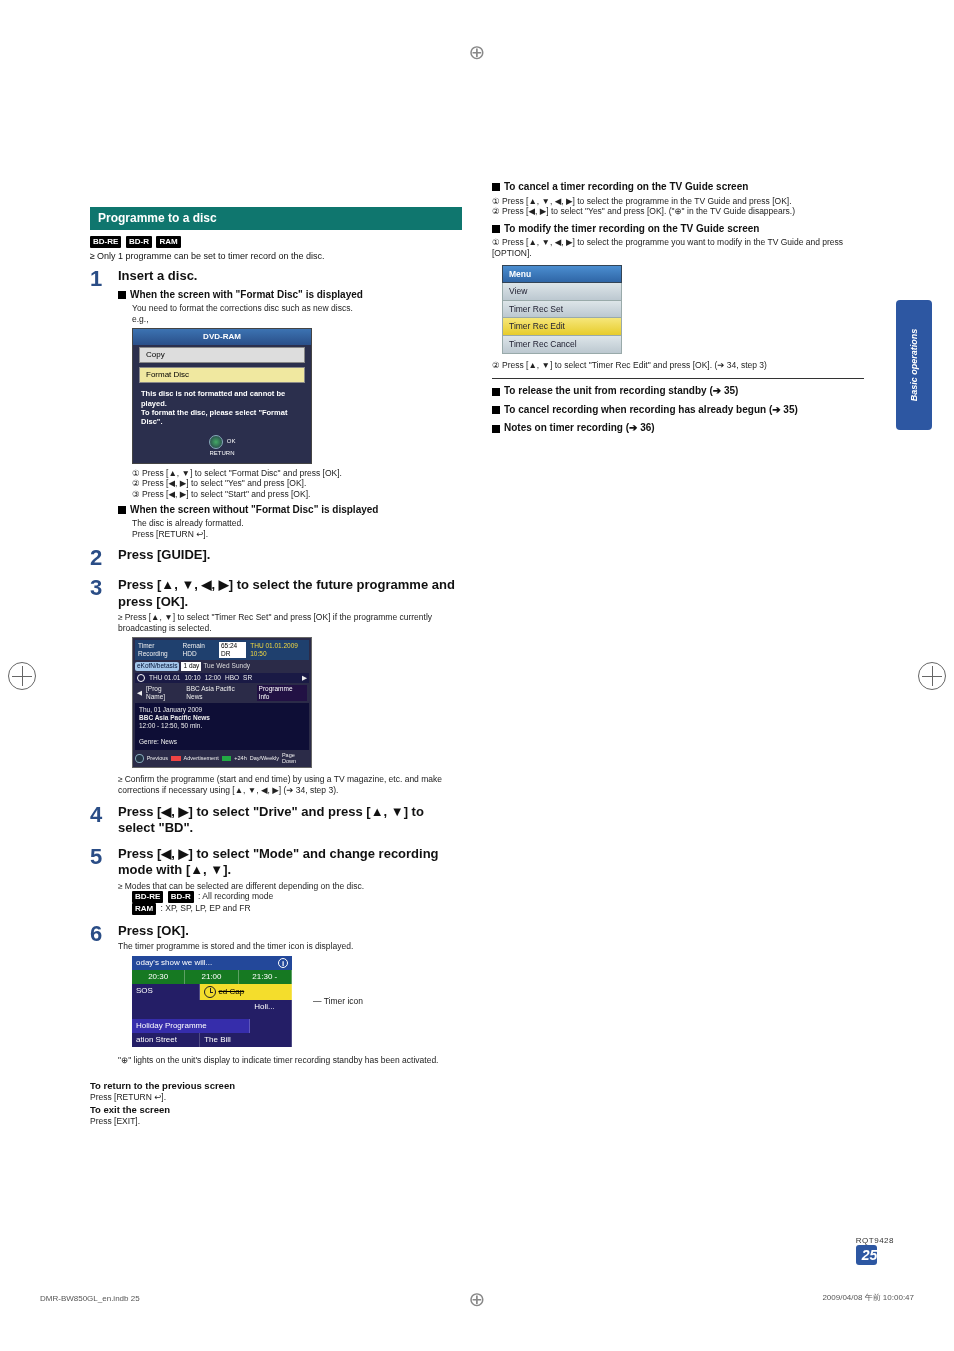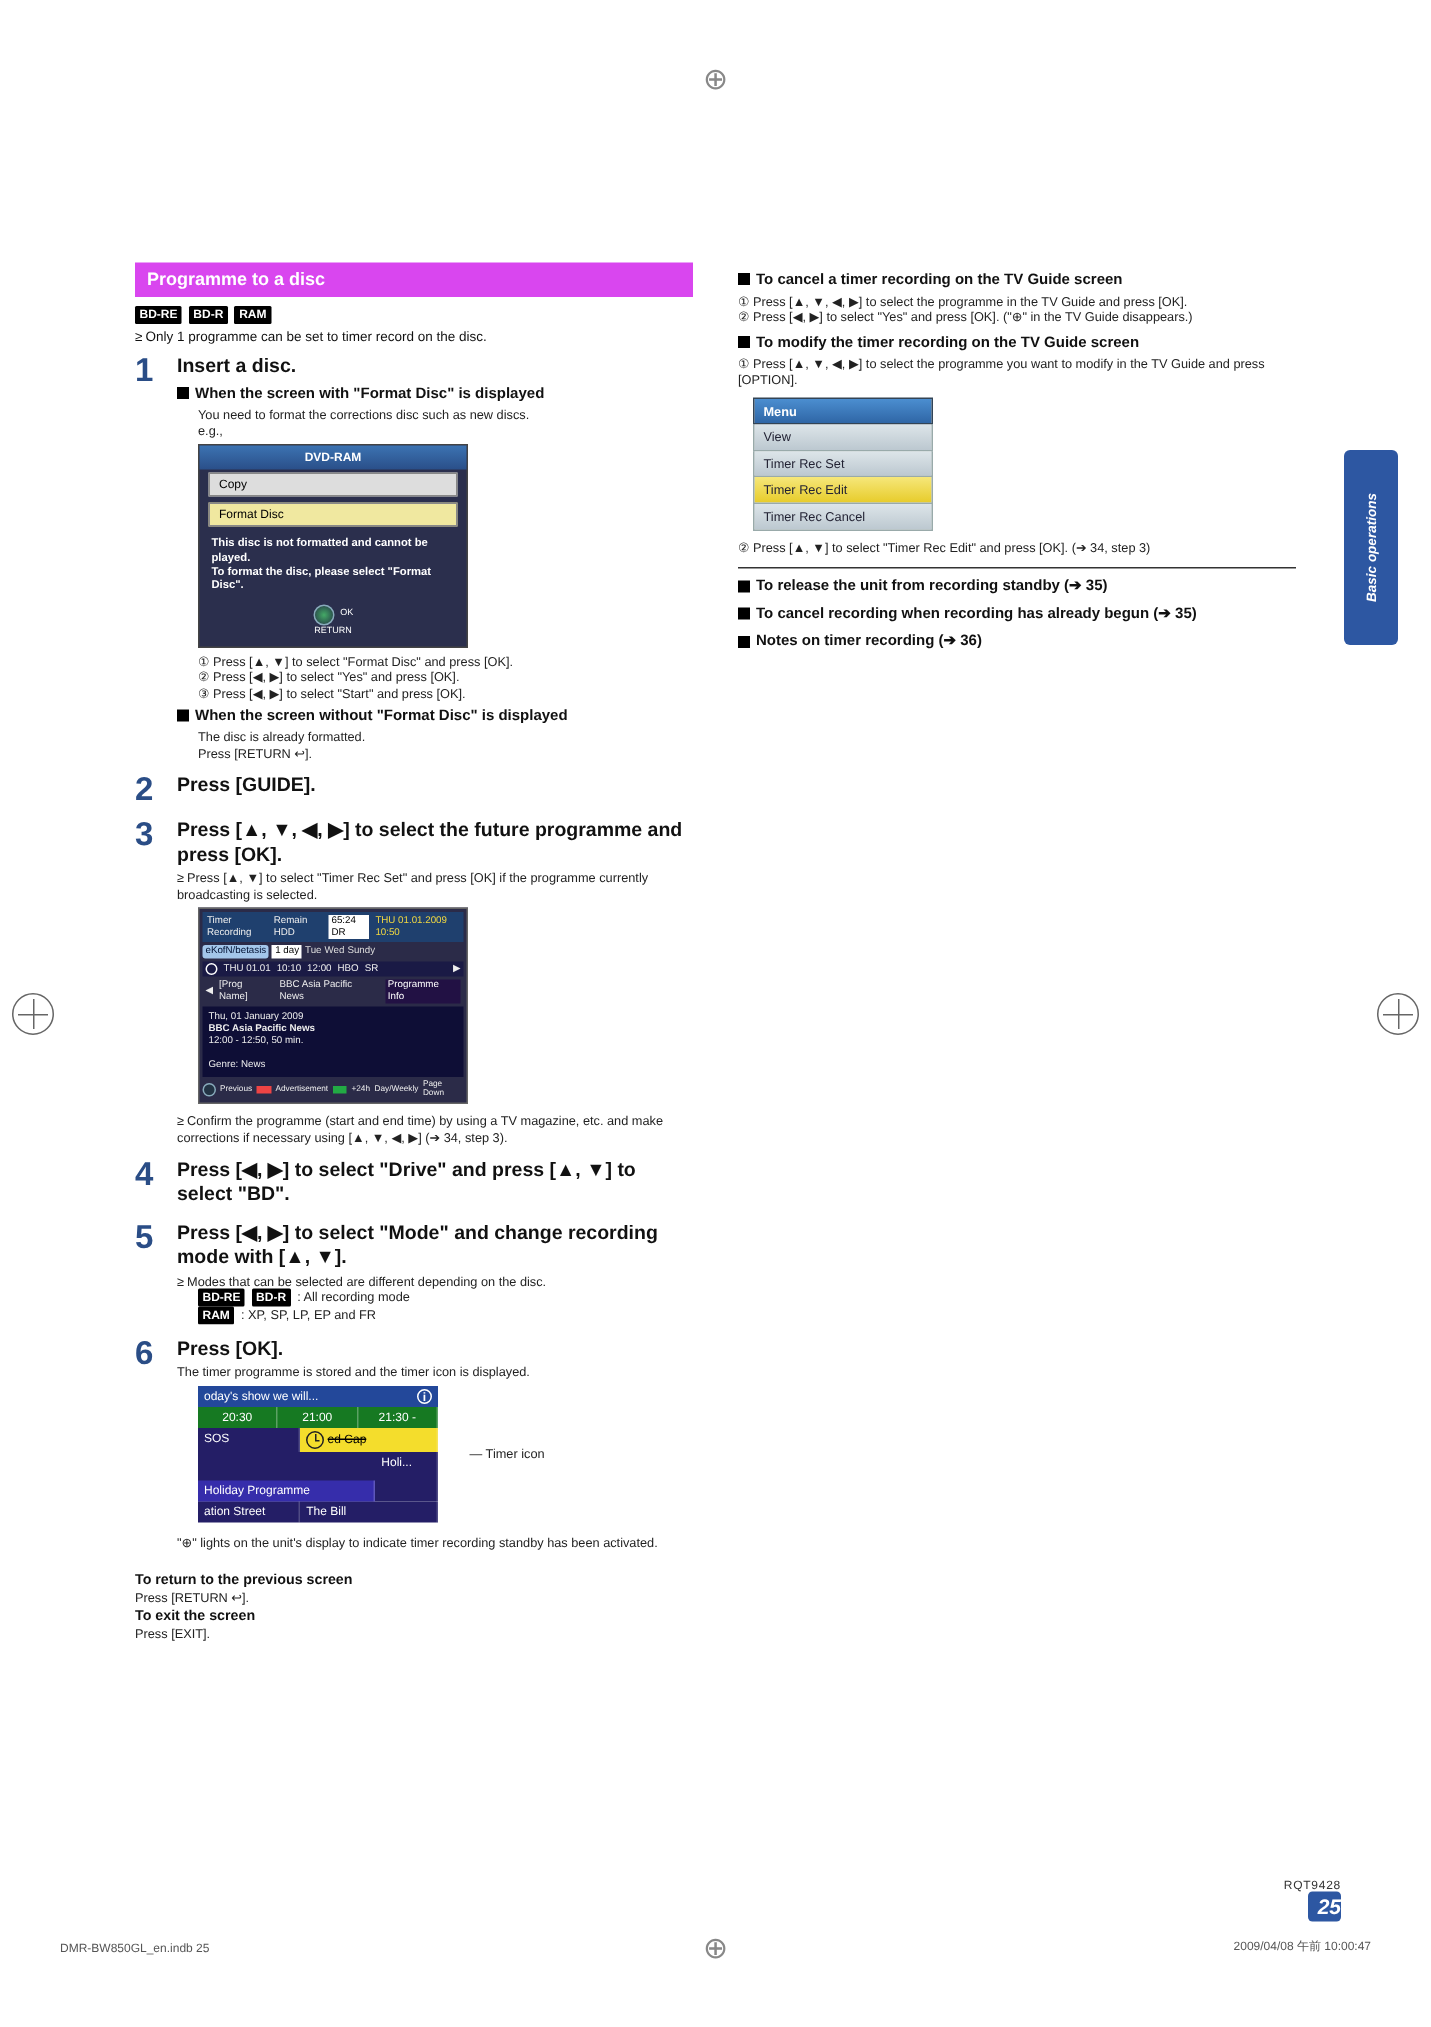--- a/index.html
+++ b/index.html
@@ -9,21 +9,21 @@
   .crop-top { left: 50%; top: 40px; transform: translateX(-50%); }
   .crop-bottom { left: 50%; bottom: 40px; transform: translateX(-50%); }
   .align-left, .align-right { position: absolute; width: 28px; height: 28px; border: 1px solid #666; border-radius: 50%; display:flex; align-items:center; justify-content:center; font-size:14px; color:#666; }
   .align-right::after, .align-left::after { content:""; position:absolute; width:20px; height:1px; background:#666; left:3px; top:13px; }
   .align-right::before, .align-left::before { content:""; position:absolute; width:1px; height:20px; background:#666; left:13px; top:3px; }
   .align-left { left: 8px; top: 50%; transform: translateY(-50%); color:#666;}
   .align-right { right: 8px; top: 50%; transform: translateY(-50%); }
   .spacer-top { height: 95px; }
   .cols { display: flex; gap: 30px; }
   .col { flex:1; font-size: 9.2px; line-height: 1.25; color:#111; }
-  .section-bar { background: #d946ef; color: #fff; font-weight: bold; font-size: 12px; padding: 4px 8px; margin-bottom: 6px; }
+  .section-bar { background: #0f766e; color: #fff; font-weight: bold; font-size: 12px; padding: 4px 8px; margin-bottom: 6px; margin-top: 32px; }
   .badge { display:inline-block; background:#000; color:#fff; font-weight:bold; font-size:8px; padding:1px 3px; border-radius:1px; margin-right:2px;}
   .bullet-note { font-size: 9px; margin: 3px 0 6px 0; }
   .stepnum { color:#2a4d86; font-size:22px; font-weight:bold; float:left; width:26px; line-height:1; }
   .step { margin: 6px 0 8px 0; overflow:hidden; }
   .step-body { margin-left: 28px; }
   .step-title { font-weight:bold; font-size:13px; color:#111; margin-bottom:2px; }
   .sub-h { font-weight:bold; font-size:10px; margin: 4px 0 2px 0; }
   .sub-h .sq { display:inline-block; width:8px; height:8px; background:#000; margin-right:4px; vertical-align:middle; }
   .indent { margin-left: 14px; }
   .small { font-size: 8.5px; color:#222; }
@@ -49,21 +49,21 @@
   .rcol-h { font-weight:bold; font-size:10px; margin: 6px 0 2px 0;}
   .rcol-h .sq { display:inline-block; width:8px; height:8px; background:#000; margin-right:4px; vertical-align:middle;}
   .menu-box { width:120px; margin:6px 0 6px 10px; font-size:8.5px; }
   .menu-hdr { background:linear-gradient(#4b8ed0,#2f66a6); color:#fff; padding:3px 6px; font-weight:bold; border:1px solid #345; }
   .menu-item { background:linear-gradient(#dde5e9,#bcc8d0); color:#223; padding:3px 6px; border:1px solid #9aa; border-top:none; }
   .menu-item.sel { background:linear-gradient(#f6e77a,#e7cc2b); }
   .divider { border-top:1px solid #333; margin:8px 0 6px 0;}
   .side-tab { position:absolute; right:22px; top:300px; }
   .side-tab .blue { background:#2d57a2; width:36px; height:130px; border-radius:4px; }
   .side-tab .txt { color:#fff; font-style:italic; font-weight:bold; font-size:9px; position:absolute; top:50%; left:50%; transform: translate(-50%,-50%) rotate(-90deg); white-space:nowrap;}
-  .pgnum-box { position:absolute; right:60px; bottom:70px; text-align:right; }
+  .pgnum-box { position:absolute; right:60px; bottom:86px; }
   .pgcode { font-size:8px; color:#333; letter-spacing:0.5px; }
   .pgnum-badge { background:#2d57a2; color:#fff; font-style:italic; font-weight:bold; font-size:14px; padding:2px 0 2px 6px; border-radius:3px; display:inline-block; margin-top:0;}
   .foot-left { position:absolute; left:40px; bottom:48px; font-size:8px; color:#555;}
   .foot-right { position:absolute; right:40px; bottom:48px; font-size:8px; color:#555;}
   .note-dot::before { content:"≥"; margin-right:2px;}
   .rbullet { margin-left:0; }
   .infoicon { display:inline-block; width:10px; height:10px; border:1px solid #fff; border-radius:50%; color:#fff; text-align:center; line-height:10px; font-size:8px; font-weight:bold;}
 </style>
 </head>
 <body>

